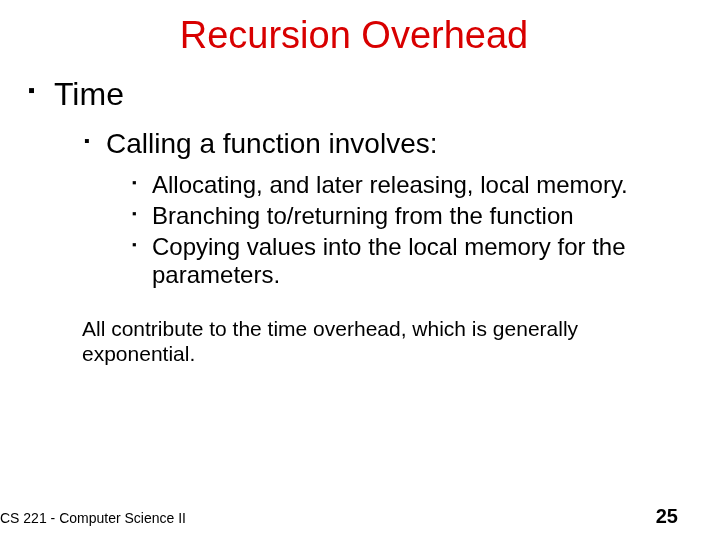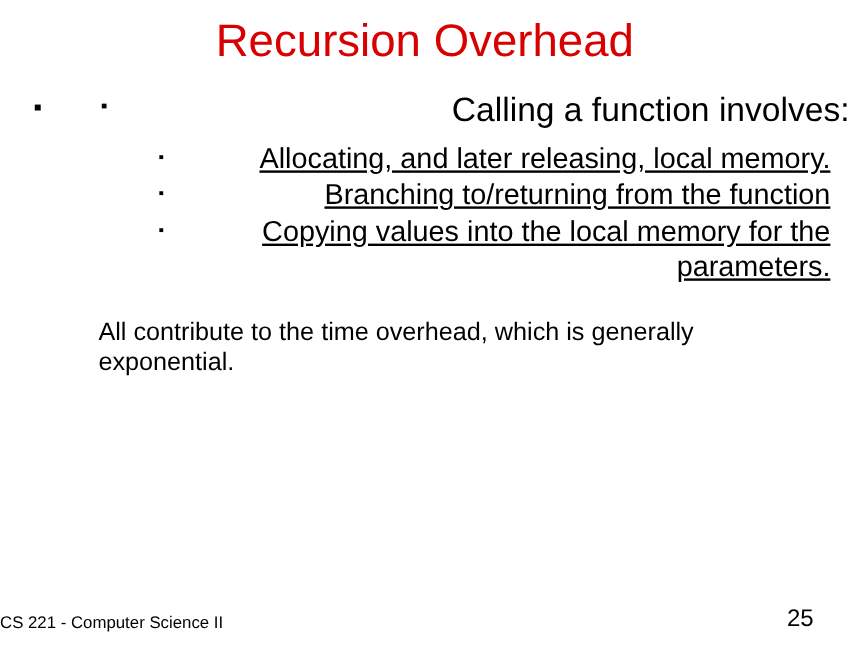--- a/index.html
+++ b/index.html
@@ -42,21 +42,20 @@
     position: absolute;
     left: 0;
     top: 3px;
     font-size: 20px;
     color: #000;
   }
   ul.level2 {
     list-style: none;
     padding: 0;
     margin: 14px 0 0 30px;
-    text-align: right;
   }
   ul.level2 > li {
     position: relative;
     padding-left: 22px;
     font-size: 28px;
     line-height: 1.2;
     margin-bottom: 2px;
   }
   ul.level2 > li::before {
     content: "▪";
@@ -64,21 +63,20 @@
     left: 0;
     top: 4px;
     font-size: 16px;
     color: #000;
   }
   ul.level3 {
     list-style: none;
     padding: 0;
     margin: 10px 0 0 26px;
     max-width: 560px;
-    text-decoration: underline;
   }
   ul.level3 > li {
     position: relative;
     padding-left: 20px;
     font-size: 24px;
     line-height: 1.2;
     margin-bottom: 2px;
   }
   ul.level3 > li::before {
     content: "▪";
@@ -101,33 +99,34 @@
     right: 0;
     text-align: left;
     font-size: 14px;
     color: #000;
   }
   .footer-right {
     position: absolute;
     bottom: 12px;
     right: 30px;
     font-size: 20px;
-    font-weight: normal;
+    font-weight: bold;
     color: #000;
   }
 </style>
 </head>
 <body>
 
 <div class="slide">
 
   <h1 class="title">Recursion Overhead</h1>
 
   <ul class="level1">
     <li>
+      <span>Time</span>
       <ul class="level2">
         <li>
           <span>Calling a function involves:</span>
           <ul class="level3">
             <li>
               <span>Allocating, and later releasing, local memory.</span>
             </li>
             <li>
               <span>Branching to/returning from the function</span>
             </li>

